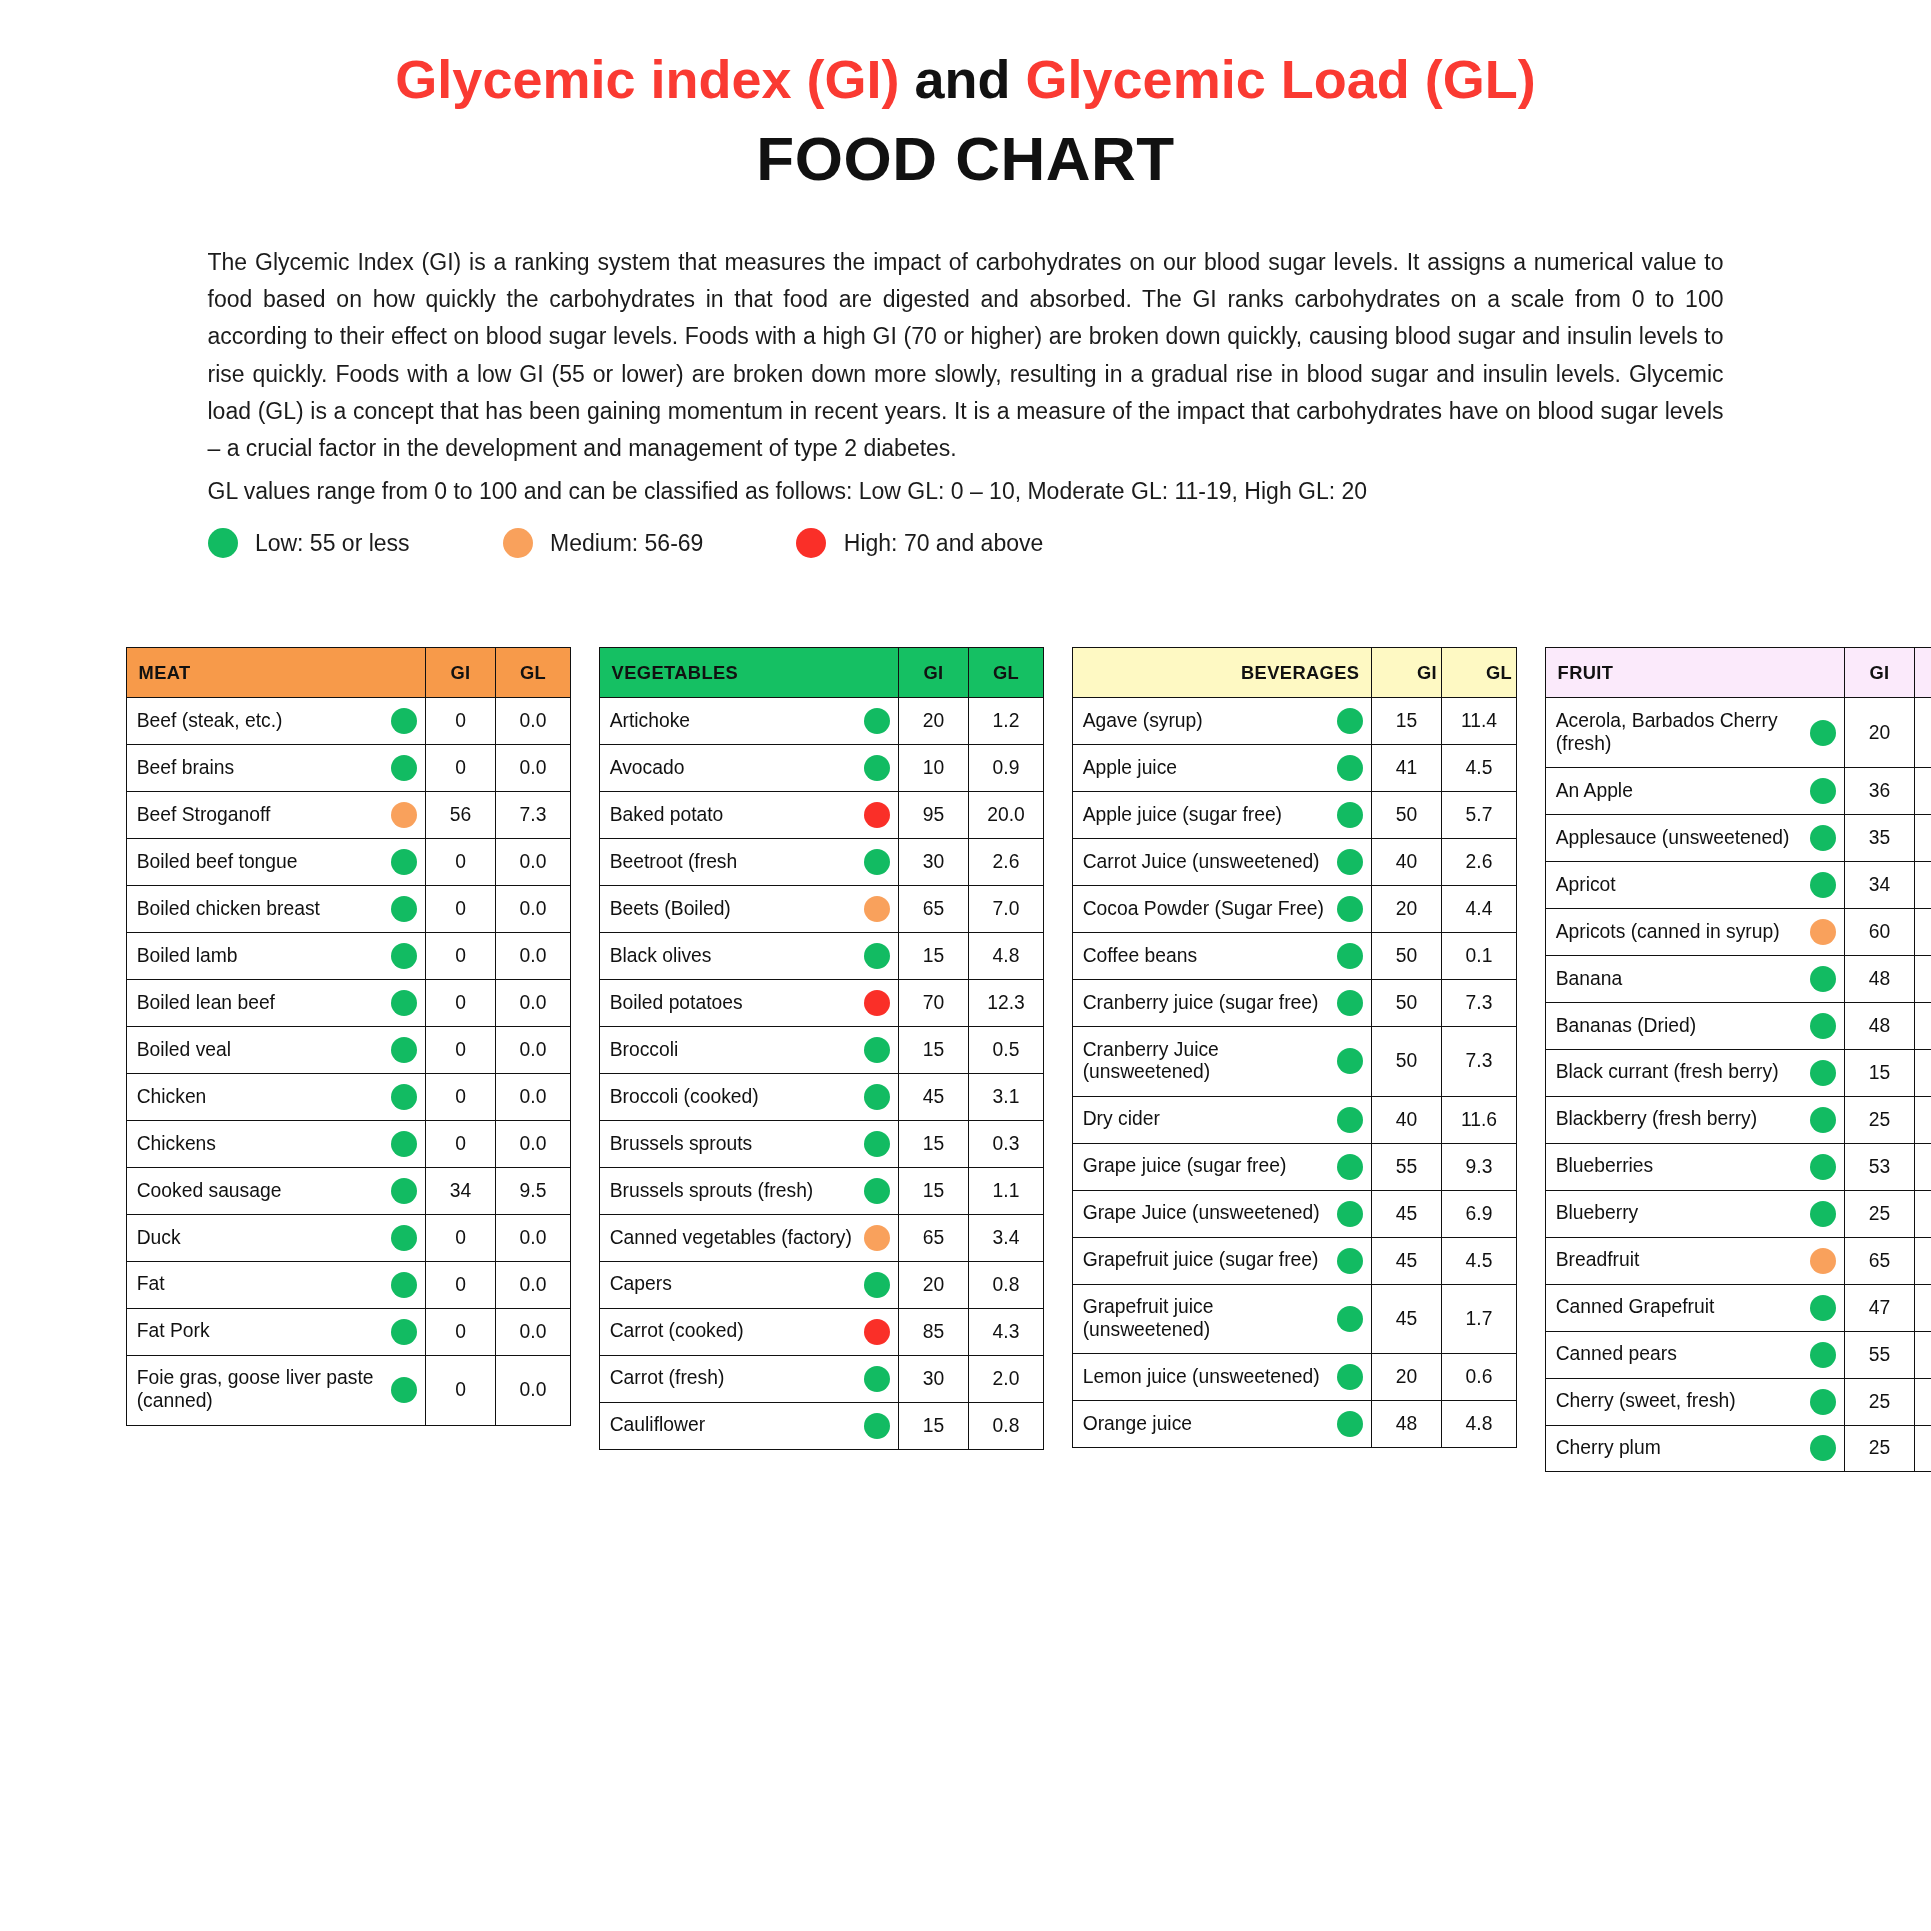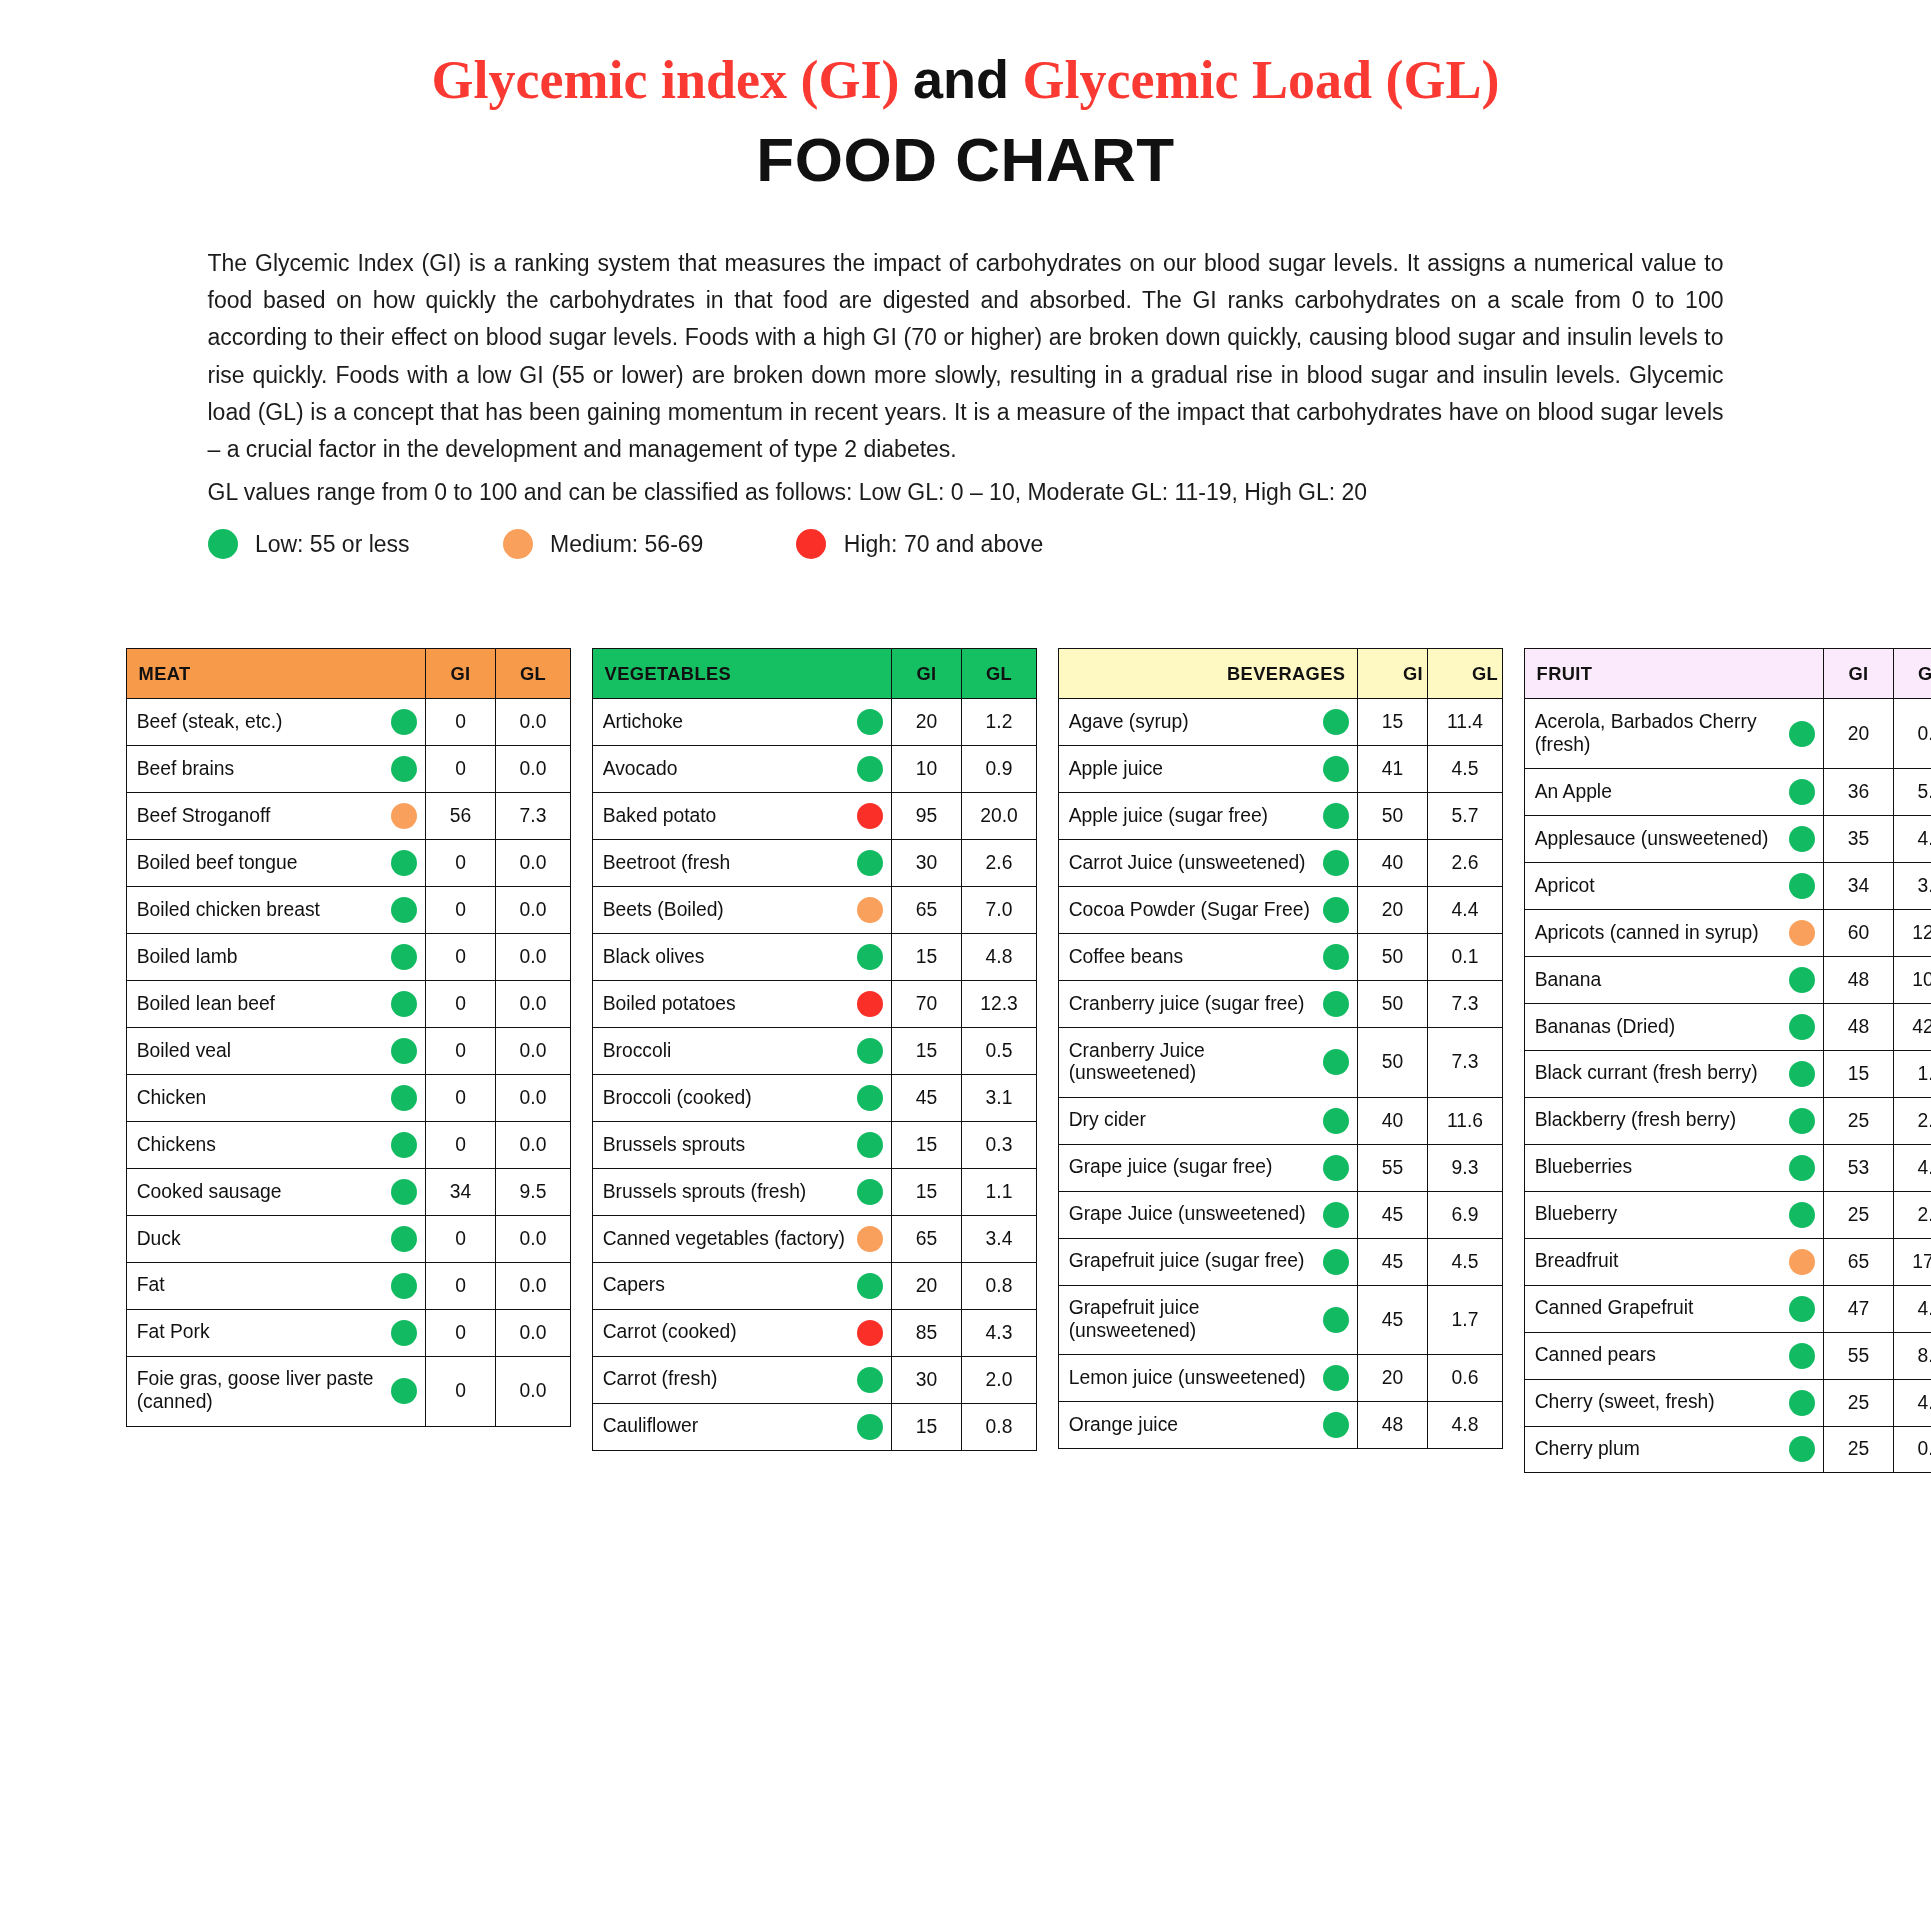--- a/index.html
+++ b/index.html
@@ -5,37 +5,37 @@
   html,body{margin:0;padding:0;}
   body{
     width:1931px;min-height:1931px;background:#ffffff;
     font-family:"Liberation Sans", sans-serif;color:#111;
     -webkit-font-smoothing:antialiased;
   }
   .page{width:1931px;padding:0;box-sizing:border-box;}
   .title{
     text-align:center;font-size:54px;font-weight:bold;margin:50px 0 0 0;line-height:1.1;
   }
-  .title .red{color:#fa3a32;font-family:Liberation Serif, serif;}
+  .title .red{color:#fa3a32;}
   .title .blk{color:#111;}
   .subtitle{
     text-align:center;font-size:62px;font-weight:bold;margin:13.5px 0 0 0;color:#111;letter-spacing:0.5px;
   }
   .intro{
     width:1516px;margin:50px auto 0 auto;font-size:23px;line-height:1.62;text-align:justify;color:#1b1b1b;
   }
   .intro .last{display:block;text-align:left;margin-top:5.8px;}
   .legend{
     width:1516px;margin:18px auto 0 auto;display:flex;align-items:center;gap:0;
   }
   .legend-item{display:flex;align-items:center;margin-right:93px;}
   .dot{width:30px;height:30px;border-radius:50%;display:inline-block;}
   .legend-label{font-size:23px;margin-left:17.4px;color:#1b1b1b;}
   .tables{
-    display:flex;gap:21px;margin:89px 0 0 126px;align-items:flex-start;
+    display:flex;gap:28px;margin:89px 0 0 126px;align-items:flex-start;
   }
   table{border-collapse:collapse;table-layout:fixed;}
   th,td{border:1.5px solid #111;}
   thead th{
     font-size:18.3px;font-weight:bold;text-align:left;padding:13.5px 11.6px;color:#111;
     letter-spacing:0.4px;
   }
   thead th.num{text-align:center;padding:13.5px 3.9px;}
   tbody td{font-size:19.3px;padding:11.6px 9.7px;color:#111;vertical-align:middle;}
   tbody td.name{position:relative;padding-right:44px;line-height:1.18;}

